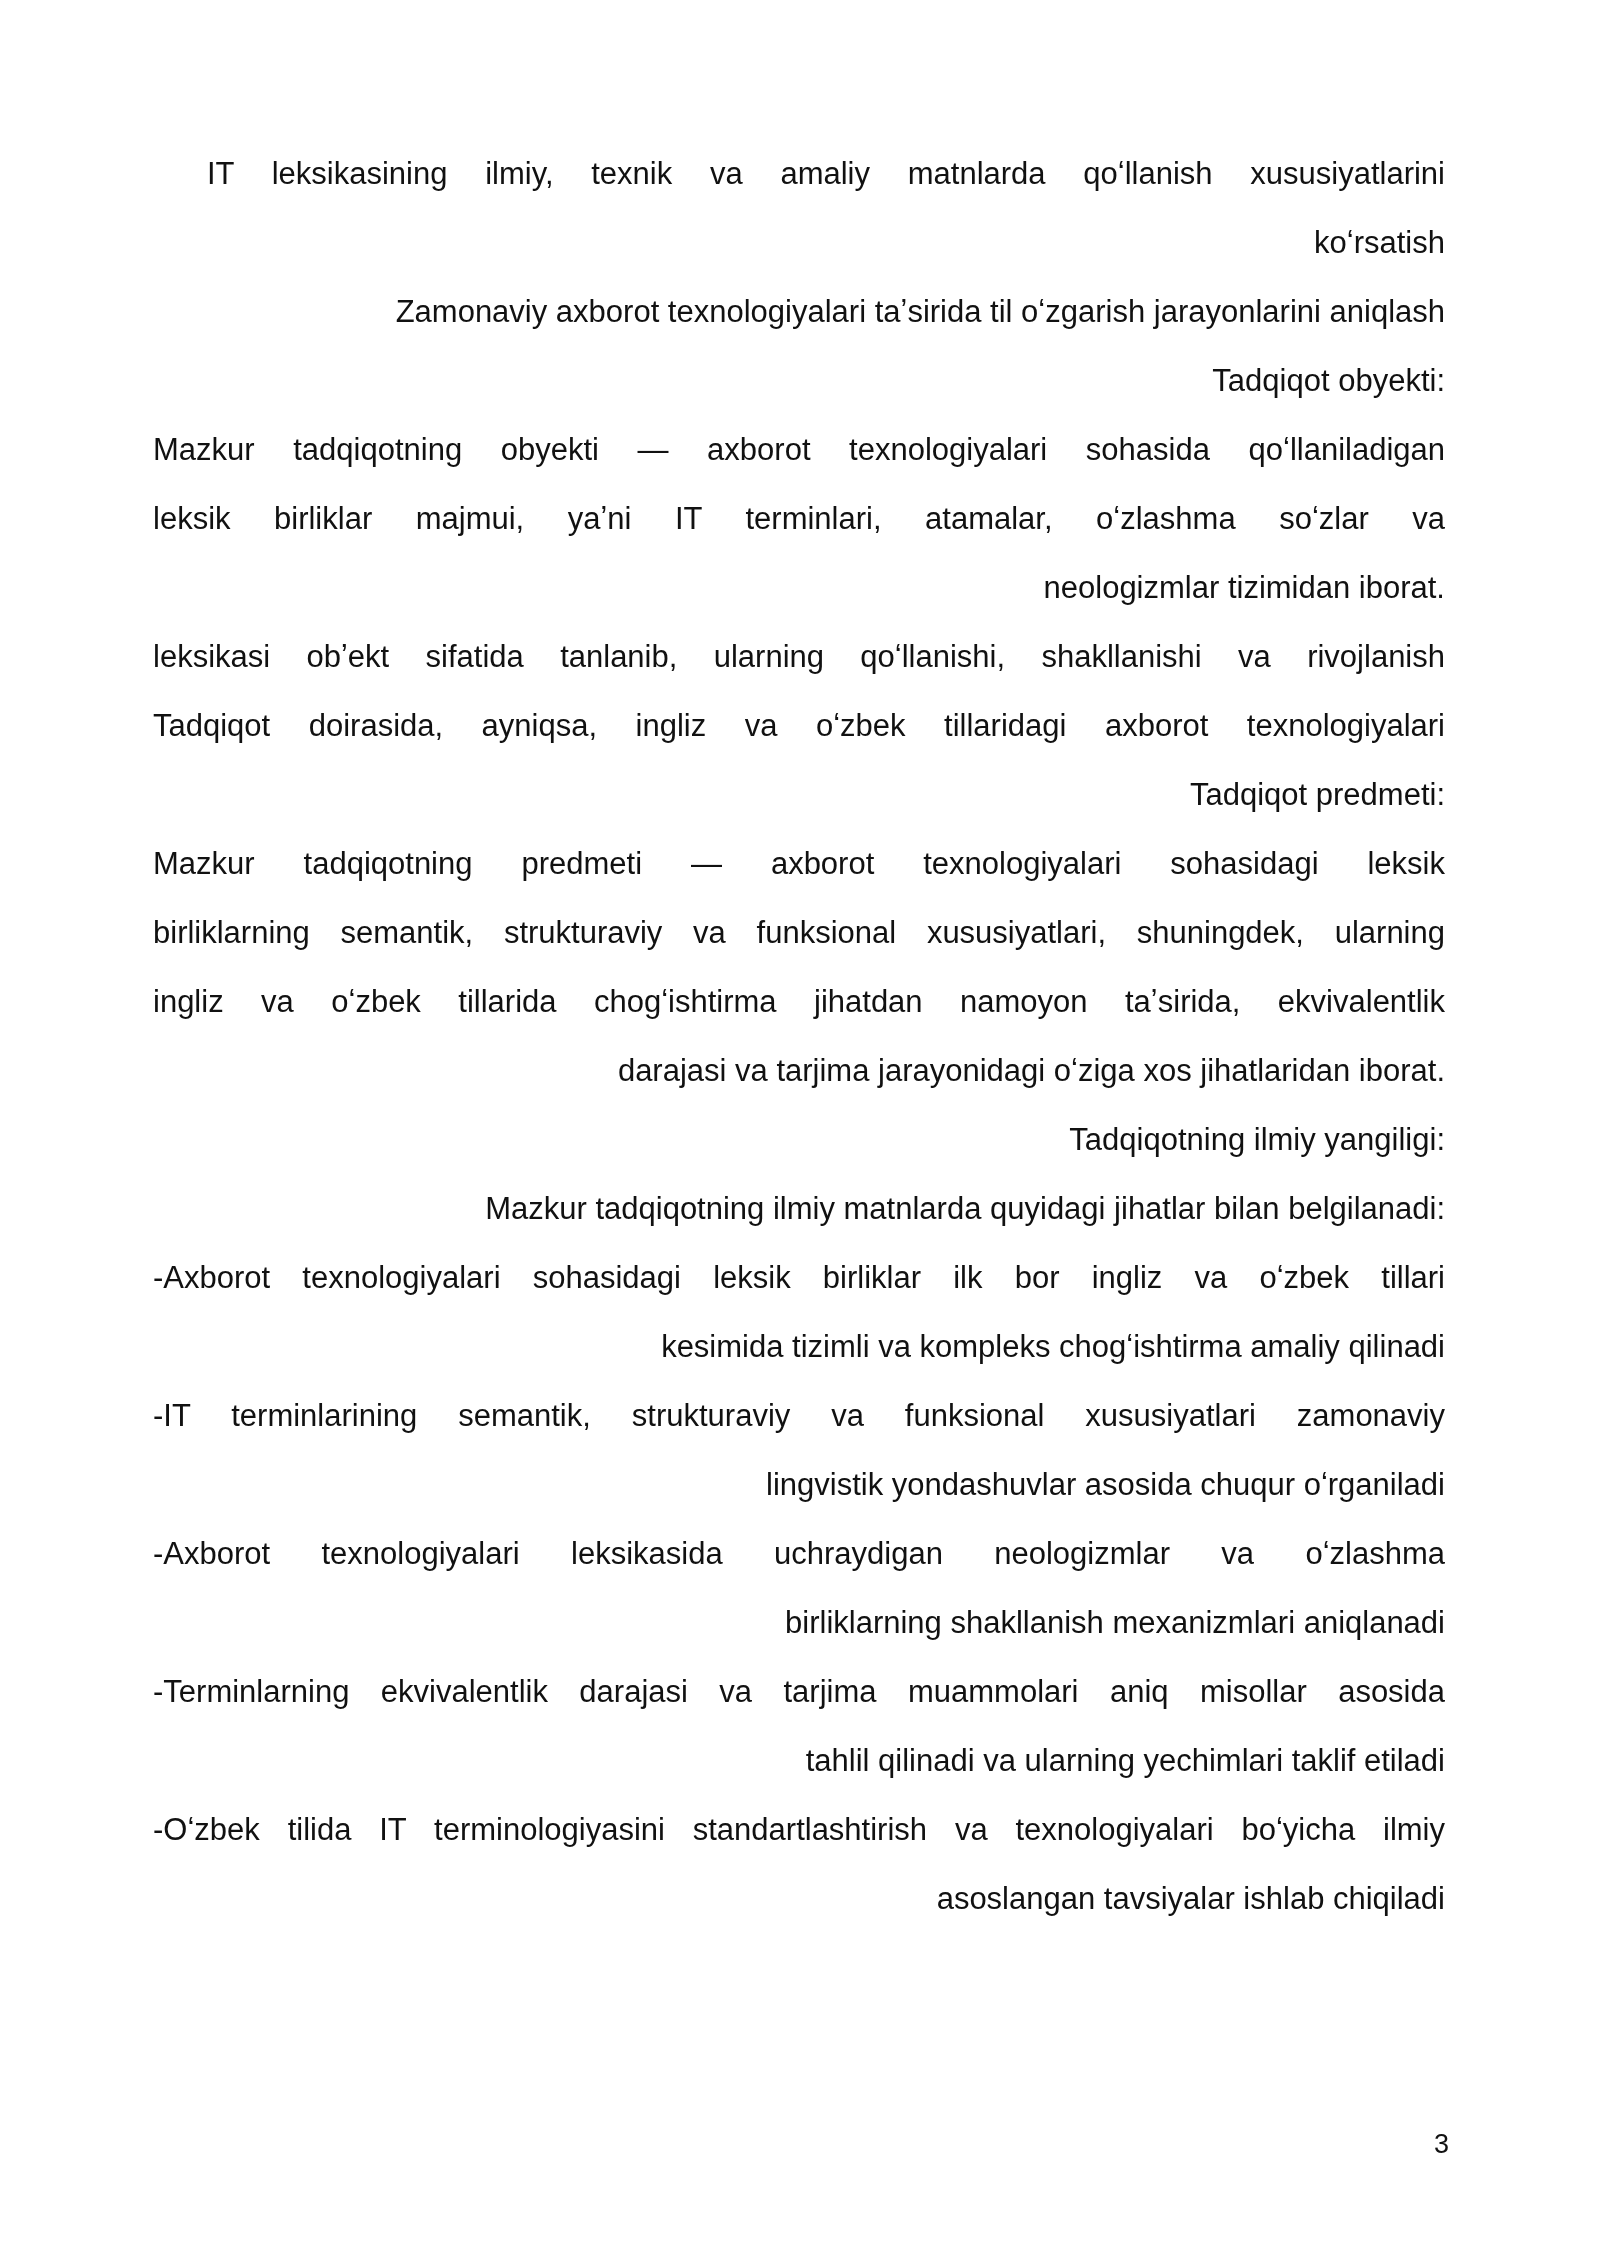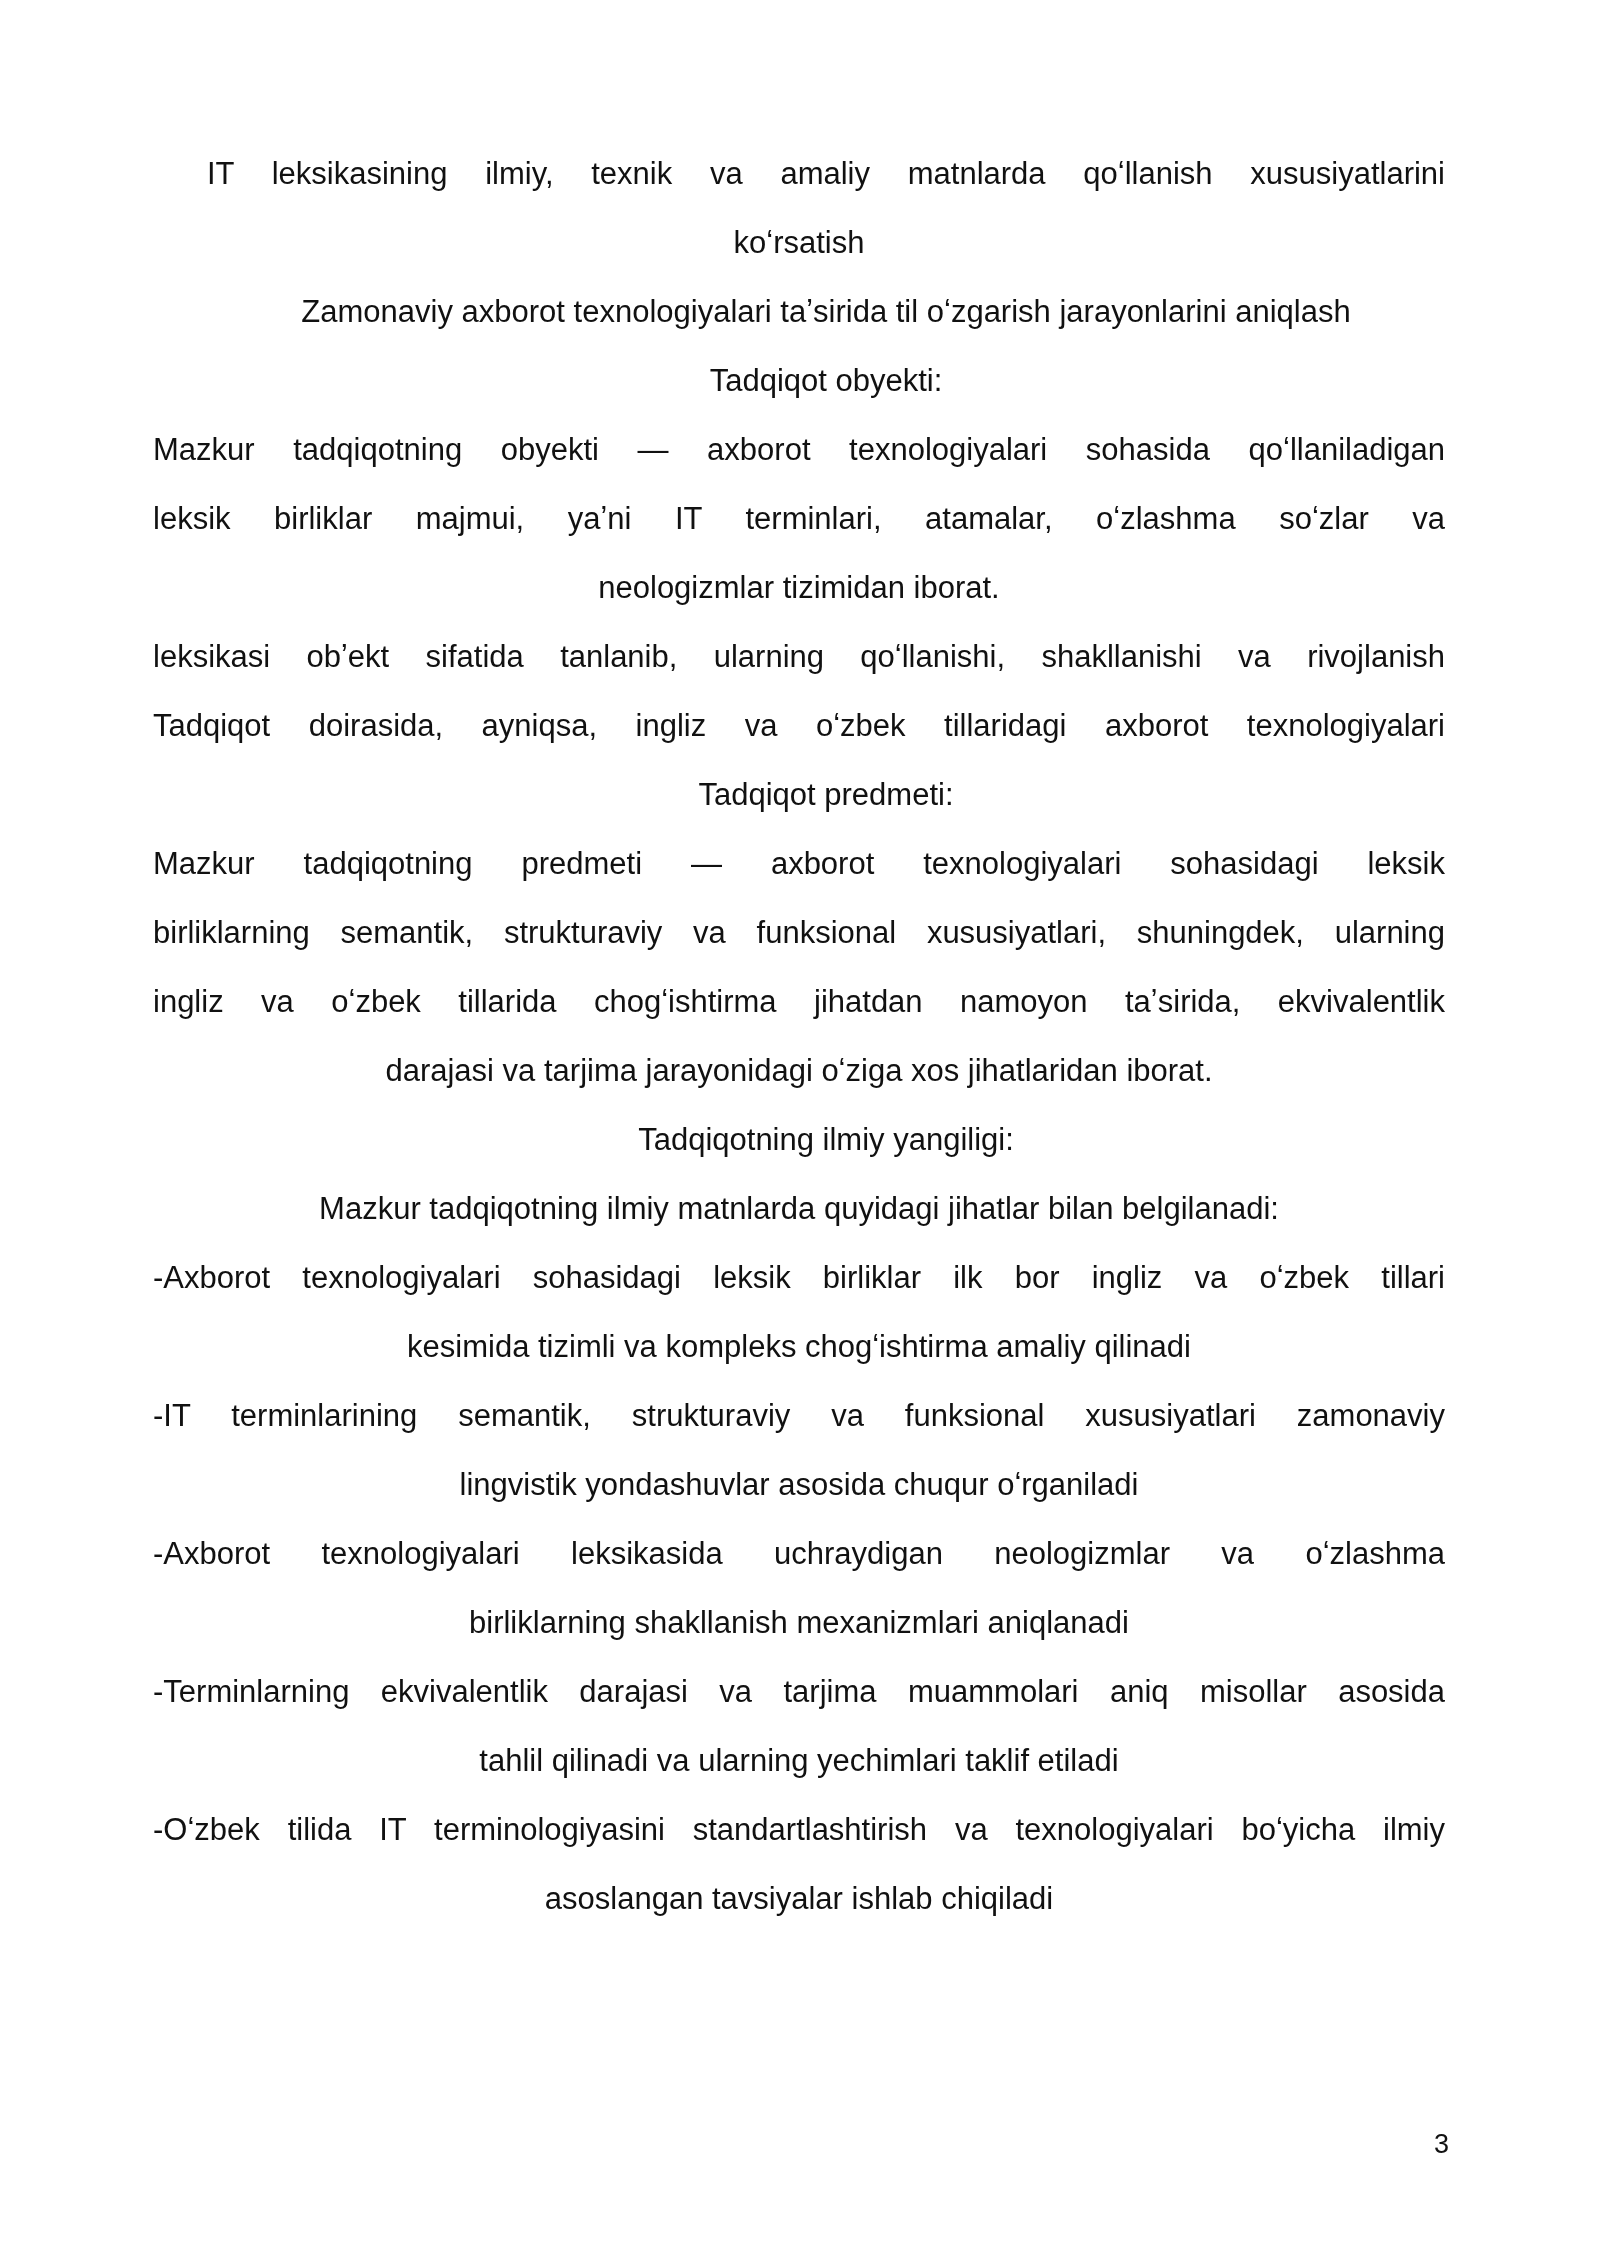--- a/index.html
+++ b/index.html
@@ -23,21 +23,21 @@
   .text-block {
     position: absolute;
     left: 153px;
     top: 139px;
     width: 1292px;
   }
   .line {
     font-size: 31px;
     line-height: 69px;
     height: 69px;
-    text-align: center;
+    text-align: right;
     white-space: nowrap;
     letter-spacing: 0px;
   }
   .line.justify {
     white-space: normal;
     text-align: justify;
     text-align-last: justify;
     text-justify: inter-word;
   }
   .line.indent {

